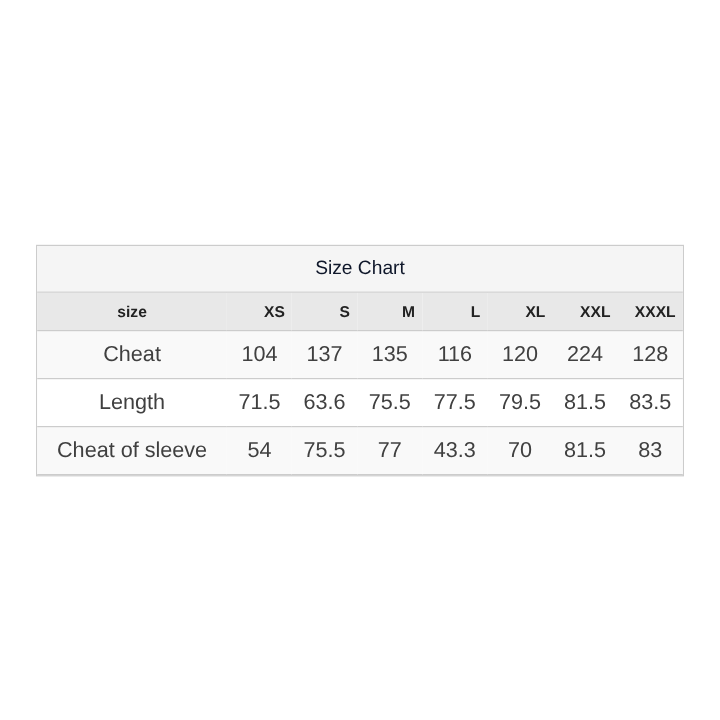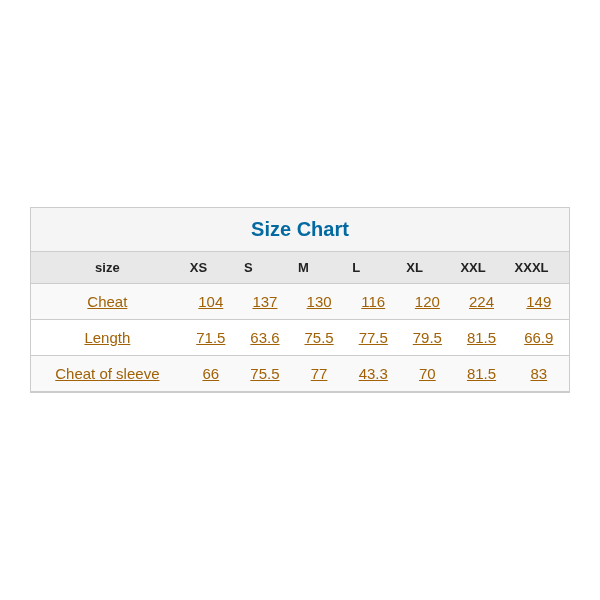--- a/index.html
+++ b/index.html
@@ -24,65 +24,64 @@
     }
 
     .table-title-row {
       background-color: #f5f5f5;
       text-align: center;
       padding: 10px;
       border-bottom: 1px solid #cccccc;
     }
 
     .table-title {
-      font-size: 20px;
-      font-weight: bold;
-      color: #0369a1;
+      font-size: 16px;
+      font-weight: normal;
+      color: #0f172a;
     }
 
     table {
       width: 100%;
       border-collapse: collapse;
     }
 
     thead tr {
       background-color: #e8e8e8;
     }
 
     thead th {
       font-size: 13px;
       font-weight: bold;
       color: #222222;
       padding: 8px 6px;
-      text-align: left;
+      text-align: right;
       border-bottom: 1px solid #cccccc;
     }
 
     thead th:first-child {
       text-align: center;
     }
 
     tbody tr {
       border-bottom: 1px solid #cccccc;
     }
 
     tbody tr:nth-child(odd) {
       background-color: #f9f9f9;
     }
 
     tbody tr:nth-child(even) {
       background-color: #ffffff;
     }
 
     tbody td {
-      font-size: 15px;
-      color: #a16207;
+      font-size: 18px;
+      color: #404040;
       padding: 9px 6px;
       text-align: center;
-      text-decoration: underline;
     }
 
     tbody td:first-child {
       font-weight: normal;
       text-align: center;
     }
   </style>
 </head>
 <body>
 
@@ -103,39 +102,39 @@
           <th>XXL</th>
           <th>XXXL</th>
         </tr>
     </thead>
     <tbody>
 
     <tr>
           <td>Cheat</td>
           <td>104</td>
           <td>137</td>
-          <td>130</td>
+          <td>135</td>
           <td>116</td>
           <td>120</td>
           <td>224</td>
-          <td>149</td>
+          <td>128</td>
         </tr>
         <tr>
           <td>Length</td>
           <td>71.5</td>
           <td>63.6</td>
           <td>75.5</td>
           <td>77.5</td>
           <td>79.5</td>
           <td>81.5</td>
-          <td>66.9</td>
+          <td>83.5</td>
         </tr>
         <tr>
           <td>Cheat of sleeve</td>
-          <td>66</td>
+          <td>54</td>
           <td>75.5</td>
           <td>77</td>
           <td>43.3</td>
           <td>70</td>
           <td>81.5</td>
           <td>83</td>
         </tr>
       </tbody>
   </table>
 </div>

